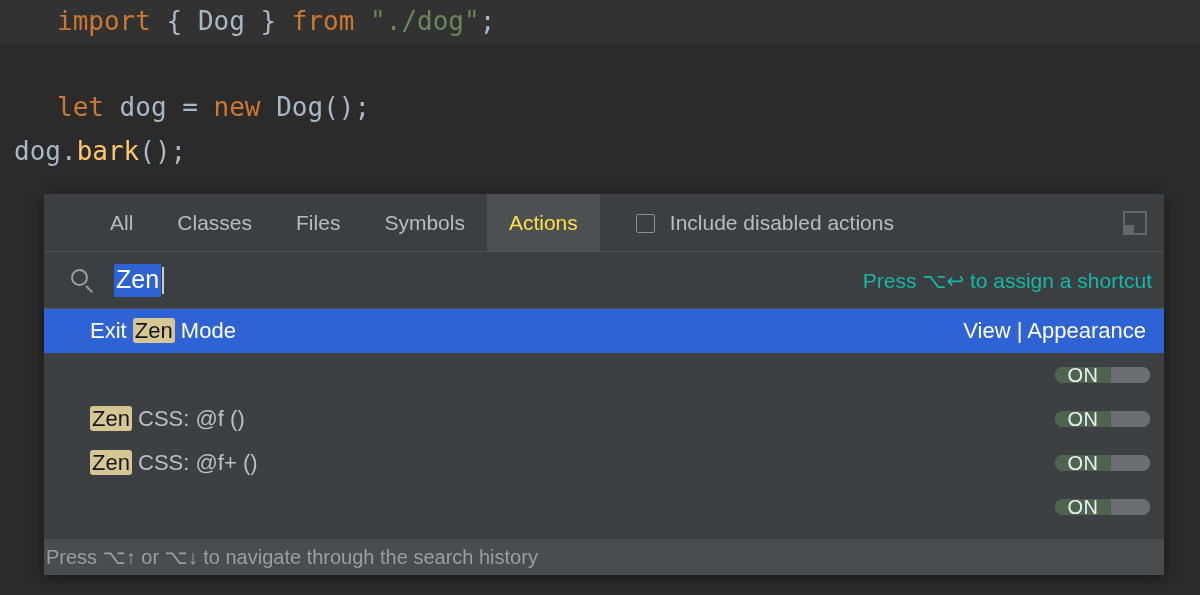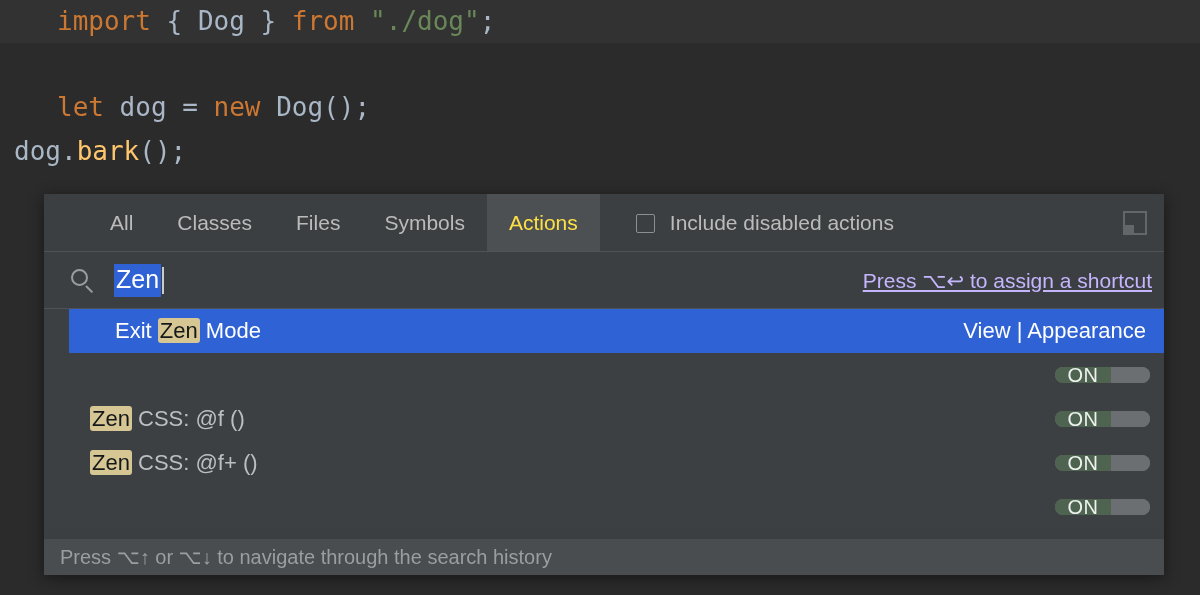--- a/index.html
+++ b/index.html
@@ -174,23 +174,22 @@
   #caret {
     width: 2px;
     height: 27px;
     background: #c9ccce;
     margin-left: 1px;
   }
   #shortcut-hint {
     margin-left: auto;
     margin-right: 12px;
     font-size: 21px;
-    color: #c4b5fd;
-    white-space: nowrap;
-    text-decoration: underline;
+    color: #14b8a6;
+    white-space: nowrap;
   }
 
   
   #results {
     background: #3c4043;
   }
   .result-row {
     position: relative;
     height: 44px;
     display: flex;
@@ -198,21 +197,20 @@
     padding-left: 46px;
     padding-right: 10px;
     font-size: 22px;
     color: #bcbfc1;
     white-space: nowrap;
     cursor: default;
   }
   .result-row.selected {
     background: #2f62d4;
     color: #ffffff;
-    margin-left: 25px;
   }
   .result-label .match {
     background: #d5c693;
     color: #15181a;
     border-radius: 3px;
     padding: 0 2px;
   }
   .result-right {
     margin-left: auto;
     font-size: 22px;
@@ -251,21 +249,21 @@
   
   #footer {
     position: absolute;
     left: 0; right: 0; bottom: 0;
     height: 36px;
     background: #494d4f;
     display: flex;
     align-items: center;
     font-size: 20px;
     color: #9a9ea0;
-    padding-left: 16px;
+    padding-left: 2px;
     white-space: nowrap;
   }
 </style>
 </head>
 <body>
 
 <div id="editor">
   <div id="code-lines">
       <div class="code-line current" style="top: 0px;"><span class="kw">import</span><span class="plain"> </span><span class="plain">{ Dog } </span><span class="kw">from</span><span class="plain"> </span><span class="str">"./dog"</span><span class="plain">;</span></div>
       <div class="code-line" style="top: 43px;"></div>

